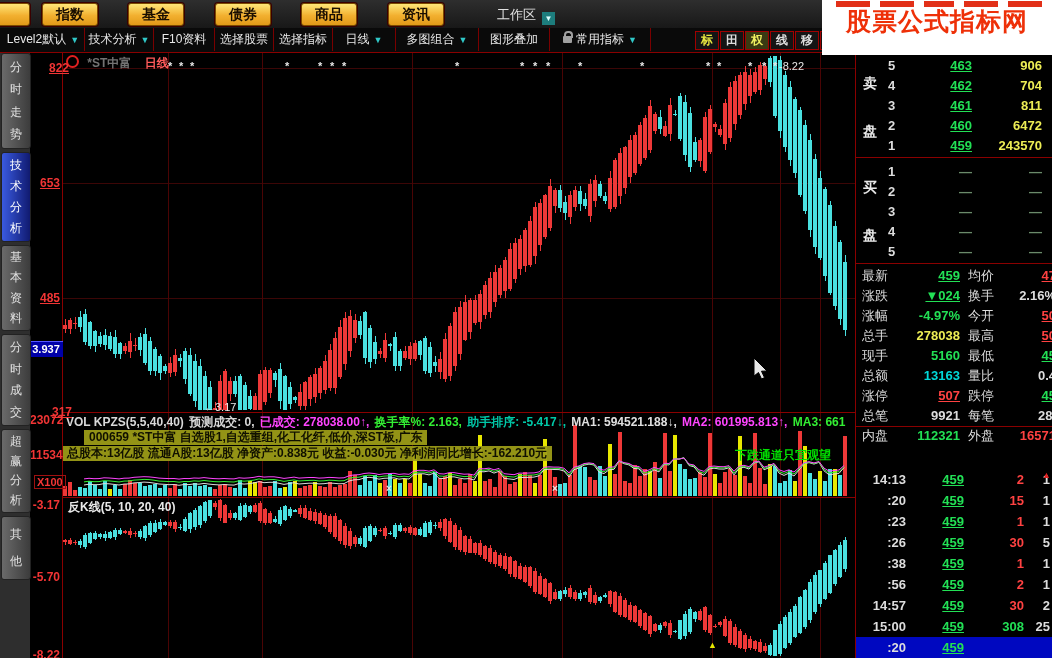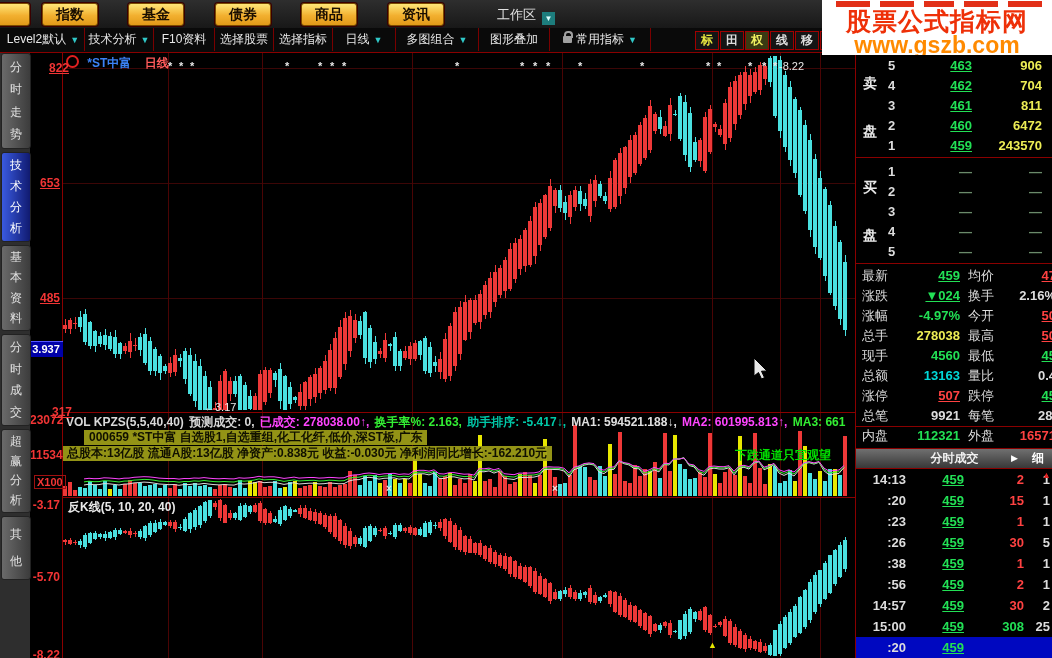--- a/index.html
+++ b/index.html
@@ -33,21 +33,21 @@
   .alabel.nound{text-decoration:none;}
   #pricetag{position:absolute;left:29px;top:341px;width:34px;height:15px;background:#0000a8;border-top:1px solid #5555ff;color:#fff;font-size:11px;font-weight:bold;text-align:center;line-height:15px;z-index:12;}
   #x100{position:absolute;left:34px;top:475px;color:#f23535;font-size:11px;font-weight:bold;border:1px solid #a01010;padding:0 2px;z-index:12;}
   
   .gridh{position:absolute;left:62px;width:793px;height:1px;background:#3c0606;z-index:1;}
   .gridv{position:absolute;top:52px;width:1px;height:606px;background:#4a0404;z-index:1;}
   .frame{position:absolute;background:#8a0000;z-index:10;}
   .star{position:absolute;color:#e8e8e8;font-size:11px;font-weight:bold;z-index:5;}
   #khdr{position:absolute;left:66px;top:55px;z-index:6;font-size:12px;font-weight:bold;white-space:nowrap;}
   #khdr .ico{display:inline-block;width:9px;height:9px;border:2px solid #e02020;border-radius:50%;margin-right:5px;vertical-align:-1px;}
-  #khdr .sym{color:#3b82f6;}
+  #khdr .sym{color:#737373;}
   #khdr .per{color:#ff5a5a;margin-left:10px;}
   .mark{position:absolute;color:#e8e8e8;font-size:11px;z-index:6;white-space:nowrap;}
   .candle,.vbar{position:absolute;z-index:2;}
   #volhdr{position:absolute;left:66px;top:414px;font-size:12px;font-weight:bold;white-space:nowrap;z-index:6;}
   #volhdr span{margin-right:2px;}
   .pill{position:absolute;background:rgba(158,158,24,0.93);color:#101000;font-size:12px;font-weight:bold;line-height:15px;padding:0 5px;white-space:nowrap;z-index:7;}
   #note{position:absolute;left:735px;top:447px;color:#00e000;font-size:12px;font-weight:bold;z-index:7;}
   #subhdr{position:absolute;left:68px;top:499px;color:#e8e8e8;font-size:12px;font-weight:bold;z-index:6;}
   .wmk{position:absolute;z-index:5;font-weight:bold;}
   
@@ -107,21 +107,20 @@
     <div class="tb-btn" style="left: 820px;">日</div>
   </div>
 
 <div id="watermark">
   <div class="wm-frag" style="left:14px;width:34px;"></div>
   <div class="wm-frag" style="left:58px;width:34px;"></div>
   <div class="wm-frag" style="left:102px;width:30px;"></div>
   <div class="wm-frag" style="left:142px;width:34px;"></div>
   <div class="wm-frag" style="left:186px;width:34px;"></div>
   <div id="wm1">股票公式指标网</div>
-  <div id="wm2">www.gszb.com</div>
 </div>
 
 <div id="sidebar">
     <div class="side-tab" style="height: 94px;">
       <span>分</span>
       <span>时</span>
       <span>走</span>
       <span>势</span>
     </div>
     <div class="side-tab active" style="height: 88px;">
@@ -1093,21 +1092,21 @@
         <span class="st-v" style="left: 140px; width: 60px; color: rgb(255, 66, 66); text-decoration: underline;">50</span>
       </div>
       <div class="st-row" style="top: 274px;">
         <span class="st-l" style="left: 6px;">总手</span>
         <span class="st-v" style="left: 30px; width: 74px; color: rgb(237, 237, 85);">278038</span>
         <span class="st-l" style="left: 112px;">最高</span>
         <span class="st-v" style="left: 140px; width: 60px; color: rgb(255, 66, 66); text-decoration: underline;">50</span>
       </div>
       <div class="st-row" style="top: 294px;">
         <span class="st-l" style="left: 6px;">现手</span>
-        <span class="st-v" style="left: 30px; width: 74px; color: rgb(34, 224, 85);">4560</span>
+        <span class="st-v" style="left: 30px; width: 74px; color: rgb(34, 224, 85);">5160</span>
         <span class="st-l" style="left: 112px;">最低</span>
         <span class="st-v" style="left: 140px; width: 60px; color: rgb(34, 224, 85); text-decoration: underline;">45</span>
       </div>
       <div class="st-row" style="top: 314px;">
         <span class="st-l" style="left: 6px;">总额</span>
         <span class="st-v" style="left: 30px; width: 74px; color: rgb(0, 216, 216);">13163</span>
         <span class="st-l" style="left: 112px;">量比</span>
         <span class="st-v" style="left: 140px; width: 60px; color: rgb(221, 221, 221);">0.4</span>
       </div>
       <div class="st-row" style="top: 334px;">
@@ -1122,25 +1121,20 @@
         <span class="st-l" style="left: 112px;">每笔</span>
         <span class="st-v" style="left: 140px; width: 60px; color: rgb(221, 221, 221);">28.</span>
       </div>
       <div class="st-row" style="top: 374px;">
         <span class="st-l" style="left: 6px;">内盘</span>
         <span class="st-v" style="left: 30px; width: 74px; color: rgb(34, 224, 85);">112321</span>
         <span class="st-l" style="left: 112px;">外盘</span>
         <span class="st-v" style="left: 140px; width: 60px; color: rgb(255, 66, 66);">16571</span>
       </div>
     </div>
-  <div id="tickhdr">
-    <span>分时成交</span>
-    <span class="arr">▶</span>
-    <span class="more">细</span>
-  </div>
   <div id="ticks">
       <div class="tk-row" style="top: 417px;">
         <span class="tk-t">14:13</span>
         <span class="tk-p">459</span>
         <span class="tk-v" style="color: rgb(255, 66, 66);">2</span>
         <span class="tk-n">1</span>
       </div>
       <div class="tk-row" style="top: 438px;">
         <span class="tk-t">:20</span>
         <span class="tk-p">459</span>

